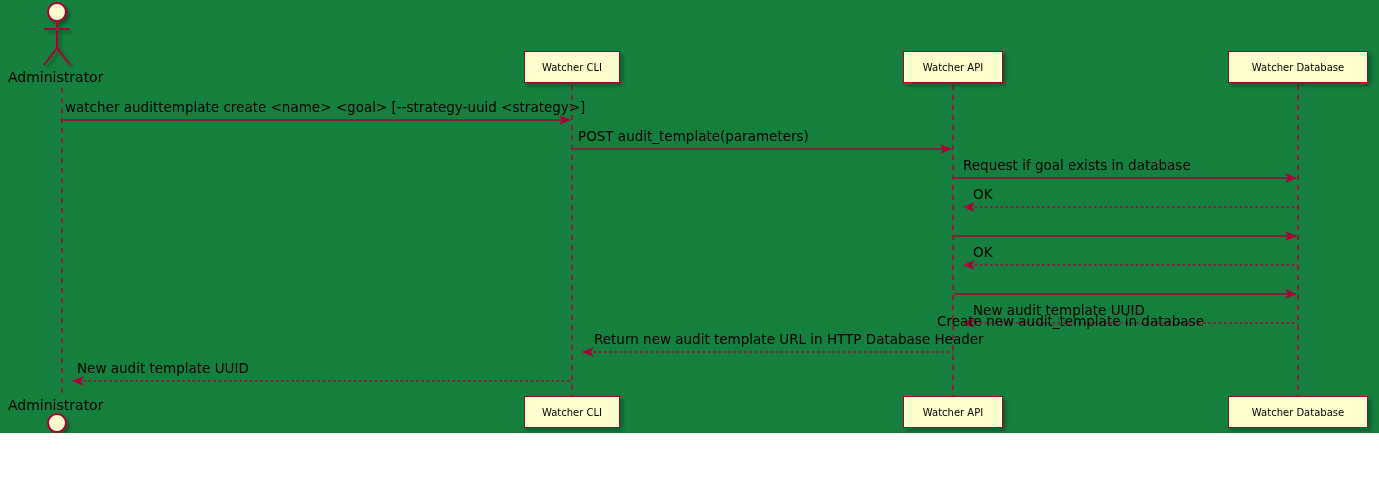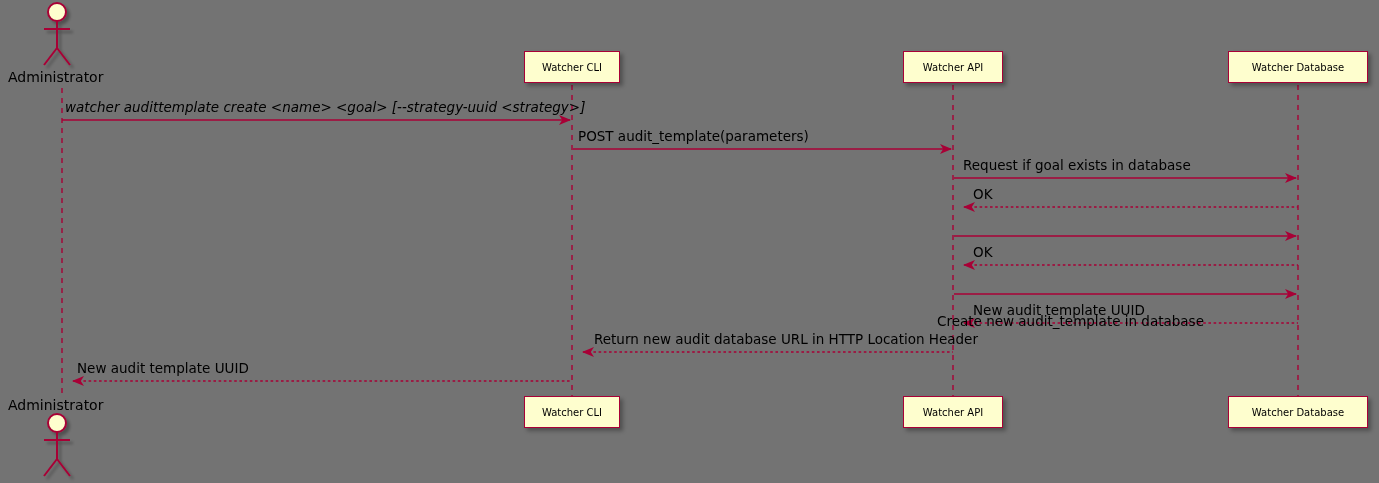--- a/index.html
+++ b/index.html
@@ -7,23 +7,23 @@
     padding: 0;
     background: #FFFFFF;
   }
   body {
     font-family: "DejaVu Sans", sans-serif;
     color: #000000;
   }
   #diagram {
     position: relative;
     width: 1379px;
-    height: 483px;
+    height: 433px;
     overflow: hidden;
-    background: #737373;
+    background: #15803d;
   }
   #diagram svg {
     position: absolute;
     left: 0;
     top: 0;
   }
   .lbl {
     position: absolute;
     font-family: "DejaVu Sans", sans-serif;
     font-size: 13.5px;
@@ -127,32 +127,32 @@
   <div class="part-box" style="left:524px; top:396px; width:96px; height:32px;">
     <span>Watcher CLI</span>
   </div>
   <div class="part-box" style="left:903px; top:396px; width:100px; height:32px;">
     <span>Watcher API</span>
   </div>
   <div class="part-box" style="left:1228px; top:396px; width:140px; height:32px;">
     <span>Watcher Database</span>
   </div>
 
-  <div class="lbl msg-label" style="left:65px; top:101px;font-style:italic;">watcher audittemplate create &lt;name&gt; &lt;goal&gt; [--strategy-uuid &lt;strategy&gt;]</div>
+  <div class="lbl msg-label" style="left:65px; top:101px;">watcher audittemplate create &lt;name&gt; &lt;goal&gt; [--strategy-uuid &lt;strategy&gt;]</div>
 
   <div class="lbl msg-label" style="left:963px; top:159px;">Request if goal exists in database</div>
 
   <div class="lbl msg-label" style="left:578px; top:130px;">POST audit_template(parameters)</div>
 
   <div class="lbl msg-label" style="left:973px; top:188px;">OK</div>
 
 
   <div class="lbl msg-label" style="left:973px; top:246px;">OK</div>
 
   <div class="lbl msg-label" style="left:937px; top:275px;margin-top:40px;">Create new audit_template in database</div>
 
   <div class="lbl msg-label" style="left:973px; top:304px;">New audit template UUID</div>
 
-  <div class="lbl msg-label" style="left:594px; top:333px;">Return new audit database URL in HTTP Location Header</div>
+  <div class="lbl msg-label" style="left:594px; top:333px;">Return new audit template URL in HTTP Database Header</div>
 
   <div class="lbl msg-label" style="left:77px; top:362px;">New audit template UUID</div>
 
 </div>
 
 </body></html>

